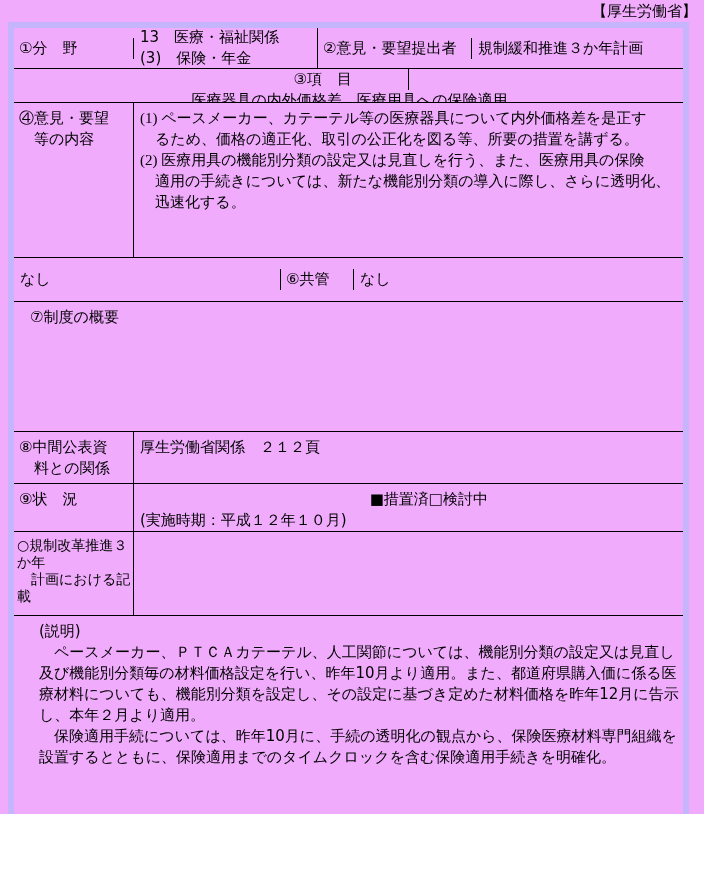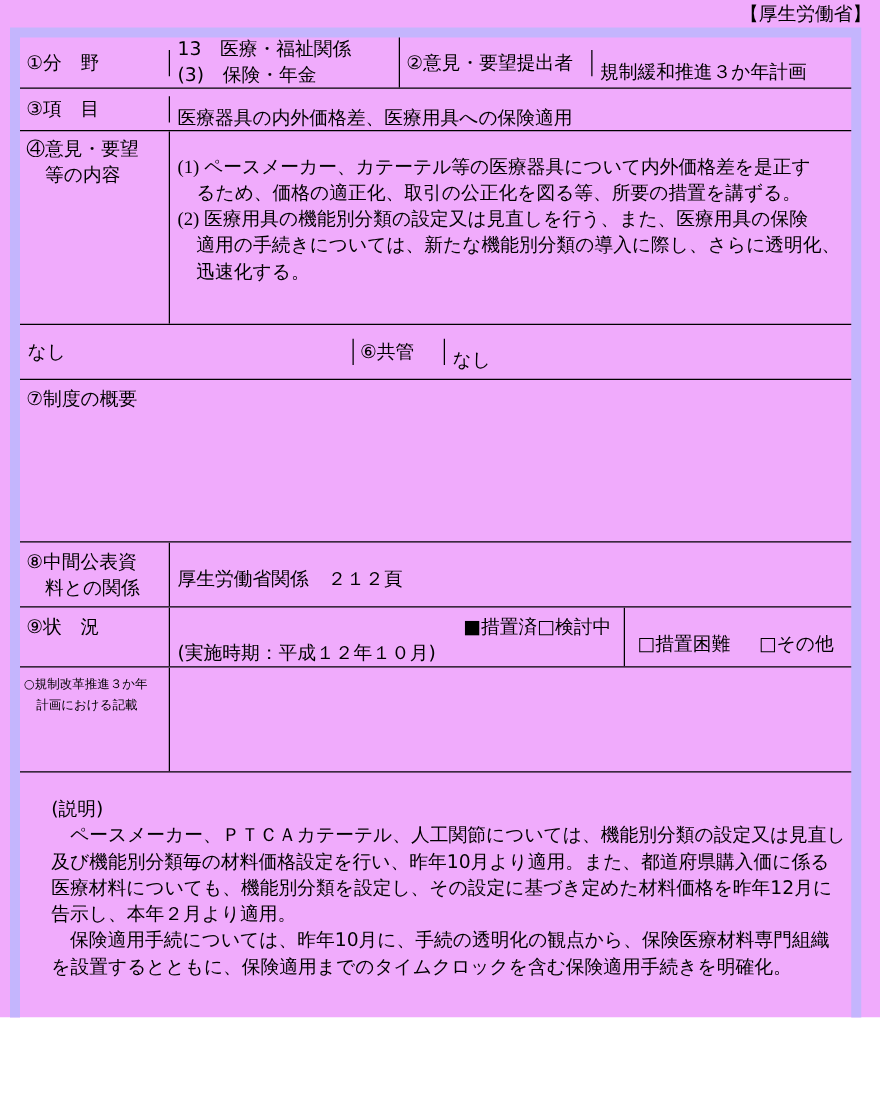--- a/index.html
+++ b/index.html
@@ -12,65 +12,65 @@
     font-size:15px;
     line-height:21px;
   }
   .ministry {
     position:absolute; top:1px; right:7px;
     font-size:15px; line-height:20px;
   }
   .tbl {
     position:absolute; left:8px; top:22px;
     width:681px; height:866px;
-    border:8px solid #c4b5fd;
+    border:6px solid #c4b5fd;
     box-sizing:border-box;
     display:flex; flex-direction:column;
   }
   .row {
     display:flex;
     box-sizing:border-box;
     border-bottom:1px solid #000;
     overflow:hidden;
   }
   .row:last-child { border-bottom:none; }
   .cell {
     box-sizing:border-box;
     border-right:1px solid #000;
     padding:0 4px 0 6px;
     overflow:hidden;
   }
   .cell:last-child { border-right:none; }
   .lab { padding-left:5px; }
   
   .hr1 { height:41px; }
-  .hr2 { height:34px; }
+  .hr2 { height:34px;flex-direction:column; }
   .hr3 { height:155px;font-family:Liberation Serif, serif; }
   .hr4 { height:44px; }
-  .hr5 { height:130px; }
+  .hr5 { height:130px;text-align:center; }
   .hr6 { height:52px; }
   .hr7 { height:48px; }
   .hr8 { height:84px; }
   .hr9 { height:230px; }
   .hr10 { flex:1; }
   
   .w120 { width:120px; flex:none; }
   .w132 { width:132px; flex:none; }
   .w154 { width:154px; flex:none; }
   .w184 { width:184px; flex:none; }
   .w267 { width:267px; flex:none; }
   .w73  { width:73px;  flex:none; }
   .w364 { width:364px; flex:none; }
-  .fx   { flex:1; min-width:0;margin-top:14px; }
+  .fx   { flex:1; min-width:0; }
   
   .vc { align-items:center; }
   .vt .cell { padding-top:5px; }
   .pre { white-space:pre-wrap; }
   .plan-label {
-    font-size:10px; line-height:17px;
+    font-size:14px; line-height:17px;
     padding-left:3px; padding-right:2px;
   }
   .status-line1 {
     display:flex; justify-content:flex-end;
     padding-left:11px; padding-right:6px;
   }
   .status-right {
     display:flex; justify-content:space-between;
     padding-right:10px; padding-left:4px;
   }
@@ -128,26 +128,20 @@
 
     <div class="row hr7 vt">
       <div class="cell lab w120">⑨状　況</div>
       <div class="cell w364">
         <div class="status-line1">
           <span>■措置済</span>
           <span>□検討中</span>
         </div>
         <div>(実施時期：平成１２年１０月)</div>
       </div>
-      <div class="cell fx">
-        <div class="status-right">
-          <span>□措置困難</span>
-          <span>□その他</span>
-        </div>
-      </div>
     </div>
 
     <div class="row hr8 vt">
       <div class="cell lab w120 pre plan-label">○規制改革推進３か年
 　計画における記載</div>
       <div class="cell fx"></div>
     </div>
 
     <div class="row hr9 vt">
       <div class="cell fx expl">

